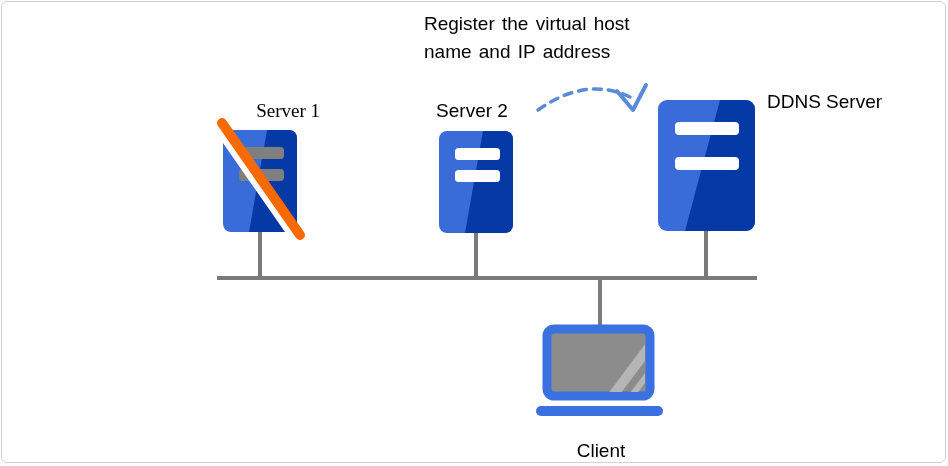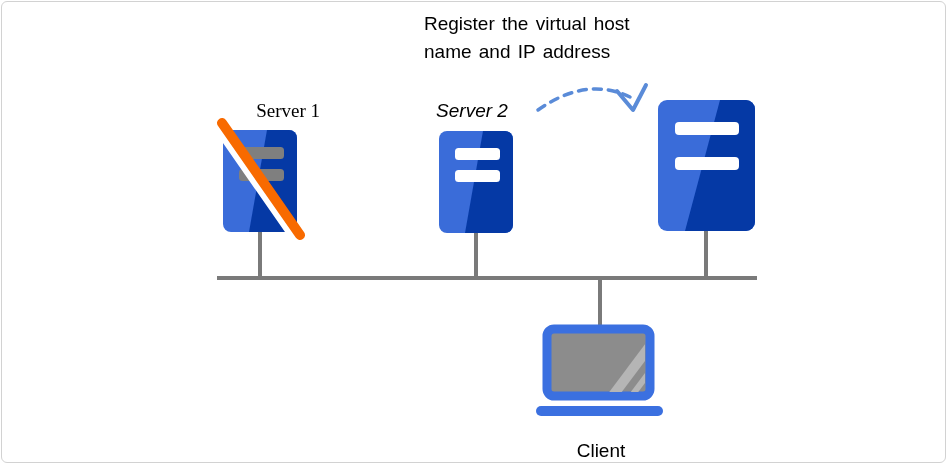--- a/index.html
+++ b/index.html
@@ -33,21 +33,21 @@
     color: #000000;
     word-spacing: 2px;
   }
   .node-label {
     position: absolute;
     font-size: 19px;
     color: #000000;
     white-space: nowrap;
   }
   .lbl-server1 { left: 200px; top: 100px; width: 120px; text-align: right; font-family: Liberation Serif, serif; }
-  .lbl-server2 { left: 412px; top: 100px; width: 120px; text-align: center; font-style: italic; }
+  .lbl-server2 { left: 412px; top: 100px; width: 120px; text-align: center; }
   .lbl-ddns    { left: 767px; top: 91px; }
   .lbl-client  { left: 541px; top: 440px; width: 120px; text-align: center; }
   .icon-abs { position: absolute; overflow: visible; }
   .svg-server1 { left: 223px; top: 130px; }
   .svg-server2 { left: 439px; top: 131px; }
   .svg-ddns    { left: 658px; top: 100px; }
   .svg-client  { left: 534px; top: 318px; }
   .svg-arrow   { left: 524px; top: 70px; }
   .wire {
     position: absolute;
@@ -108,20 +108,21 @@
         </clipPath>
     </defs>
     <g clip-path="url(#clip-s2)">
       <rect x="0" y="0" width="74" height="102" fill="#3a6cd9"></rect>
       <polygon points="44,0 74,0 74,102 26,102" fill="#0539a5"></polygon>
       <rect x="16" y="17" width="45" height="12" rx="3.5" fill="#ffffff"></rect>
       <rect x="16" y="39" width="45" height="12" rx="3.5" fill="#ffffff"></rect>
     </g>
   </svg>
 
+  <div class="node-label lbl-ddns">DDNS Server</div>
   <svg class="icon-abs svg-ddns" width="97" height="131" viewBox="0 0 97 131">
     <defs>
       <clipPath id="clip-ddns">
           <rect x="0" y="0" width="97" height="131" rx="9"></rect>
         </clipPath>
     </defs>
     <g clip-path="url(#clip-ddns)">
       <rect x="0" y="0" width="97" height="131" fill="#3a6cd9"></rect>
       <polygon points="62,0 97,0 97,131 27,131" fill="#0539a5"></polygon>
       <rect x="17" y="22" width="64" height="13" rx="4" fill="#ffffff"></rect>

